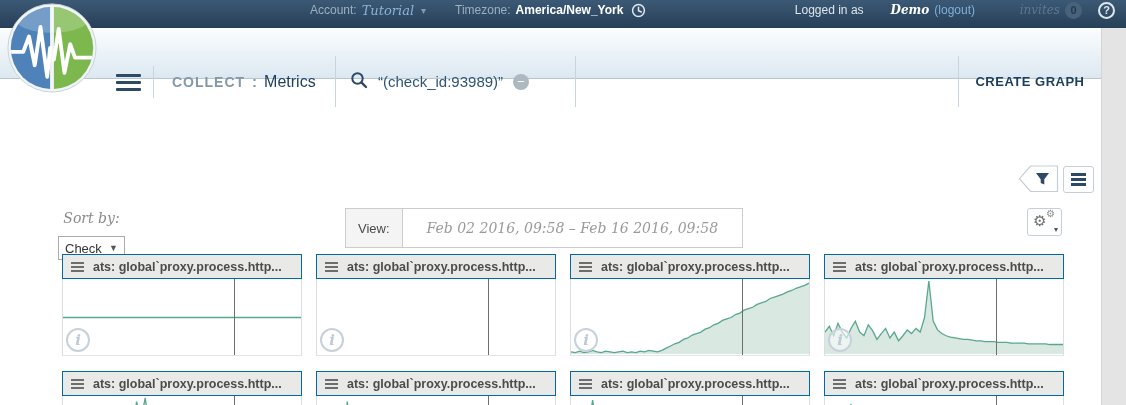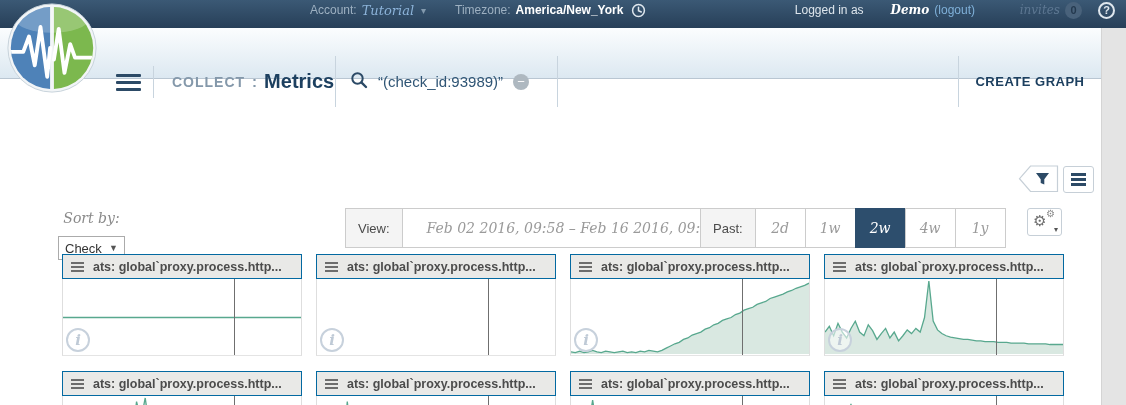--- a/index.html
+++ b/index.html
@@ -27,22 +27,22 @@
   
   .headerbar { position:absolute; top:28px; left:0; width:1101px; height:51px;
                background:linear-gradient(#fbfdfe,#dce8f1); border-bottom:1px solid #b9c6d2; z-index:4; }
   .logo { position:absolute; top:2px; left:6px; width:92px; height:92px; z-index:10; }
   .hamb { position:absolute; left:116px; top:46px; width:25px; cursor:pointer; }
   .hamb i { display:block; height:3px; background:#2c4a66; margin-bottom:4px; border-radius:1px; }
   .hb-divider { position:absolute; left:153px; top:38px; height:32px; width:1px; background:#c8d4de; }
   .hb-title { position:absolute; left:172px; top:28px; height:51px; display:flex; align-items:center; gap:7px; }
   .hb-collect { color:#8498aa; font-weight:bold; font-size:14px; letter-spacing:1px; }
   .hb-sep { color:#8498aa; font-weight:bold; font-size:15px; }
-  .hb-page { color:#1d4060; font-weight:bold; font-size:20px; }
-  .search-box { position:absolute; left:335px; top:28px; width:223px; height:51px;
+  .hb-page { color:#1d4060; font-weight:normal; font-size:16px; }
+  .search-box { position:absolute; left:335px; top:28px; width:241px; height:51px;
                 border-left:1px solid #c8d4de; border-right:1px solid #c8d4de;
                 display:flex; align-items:center; gap:10px; padding-left:14px; }
   .search-text { color:#2f5575; font-size:15px; }
   .remove-filter { width:16px; height:16px; border-radius:50%; background:#aeb8c0; color:#fdfdfd;
                    font-size:13px; line-height:15px; text-align:center; cursor:pointer; }
   .create-graph { position:absolute; left:958px; top:28px; width:143px; height:51px;
                   border-left:1px solid #c8d4de; display:flex; align-items:center; justify-content:center;
                   color:#1d4060; font-weight:bold; font-size:13px; letter-spacing:0.5px; cursor:pointer; }
 
   
@@ -205,28 +205,20 @@
           <i class="lite"></i>
           <i class="lite"></i>
       </div>
     </div>
 
     <div class="seg-group" style="left:345px">
       <div class="seg-label">View:</div>
       <div class="seg-box view-range">Feb 02 2016, 09:58  –  Feb 16 2016, 09:58</div>
     </div>
 
-    <div class="seg-group" style="left:700px">
-      <div class="seg-label">Past:</div>
-      <div class="seg-box past-btn">2d</div>
-      <div class="seg-box past-btn">1w</div>
-      <div class="seg-box past-btn active">2w</div>
-      <div class="seg-box past-btn">4w</div>
-      <div class="seg-box past-btn">1y</div>
-    </div>
 
     <div class="gear-btn">
       <span class="gear-big">⚙</span>
       <span class="gear-small">⚙</span>
       <span class="gear-caret">▾</span>
     </div>
 
     <div class="tiles-grid" id="tiles-grid">
   <div class="tile">
     <div class="tile-header">

